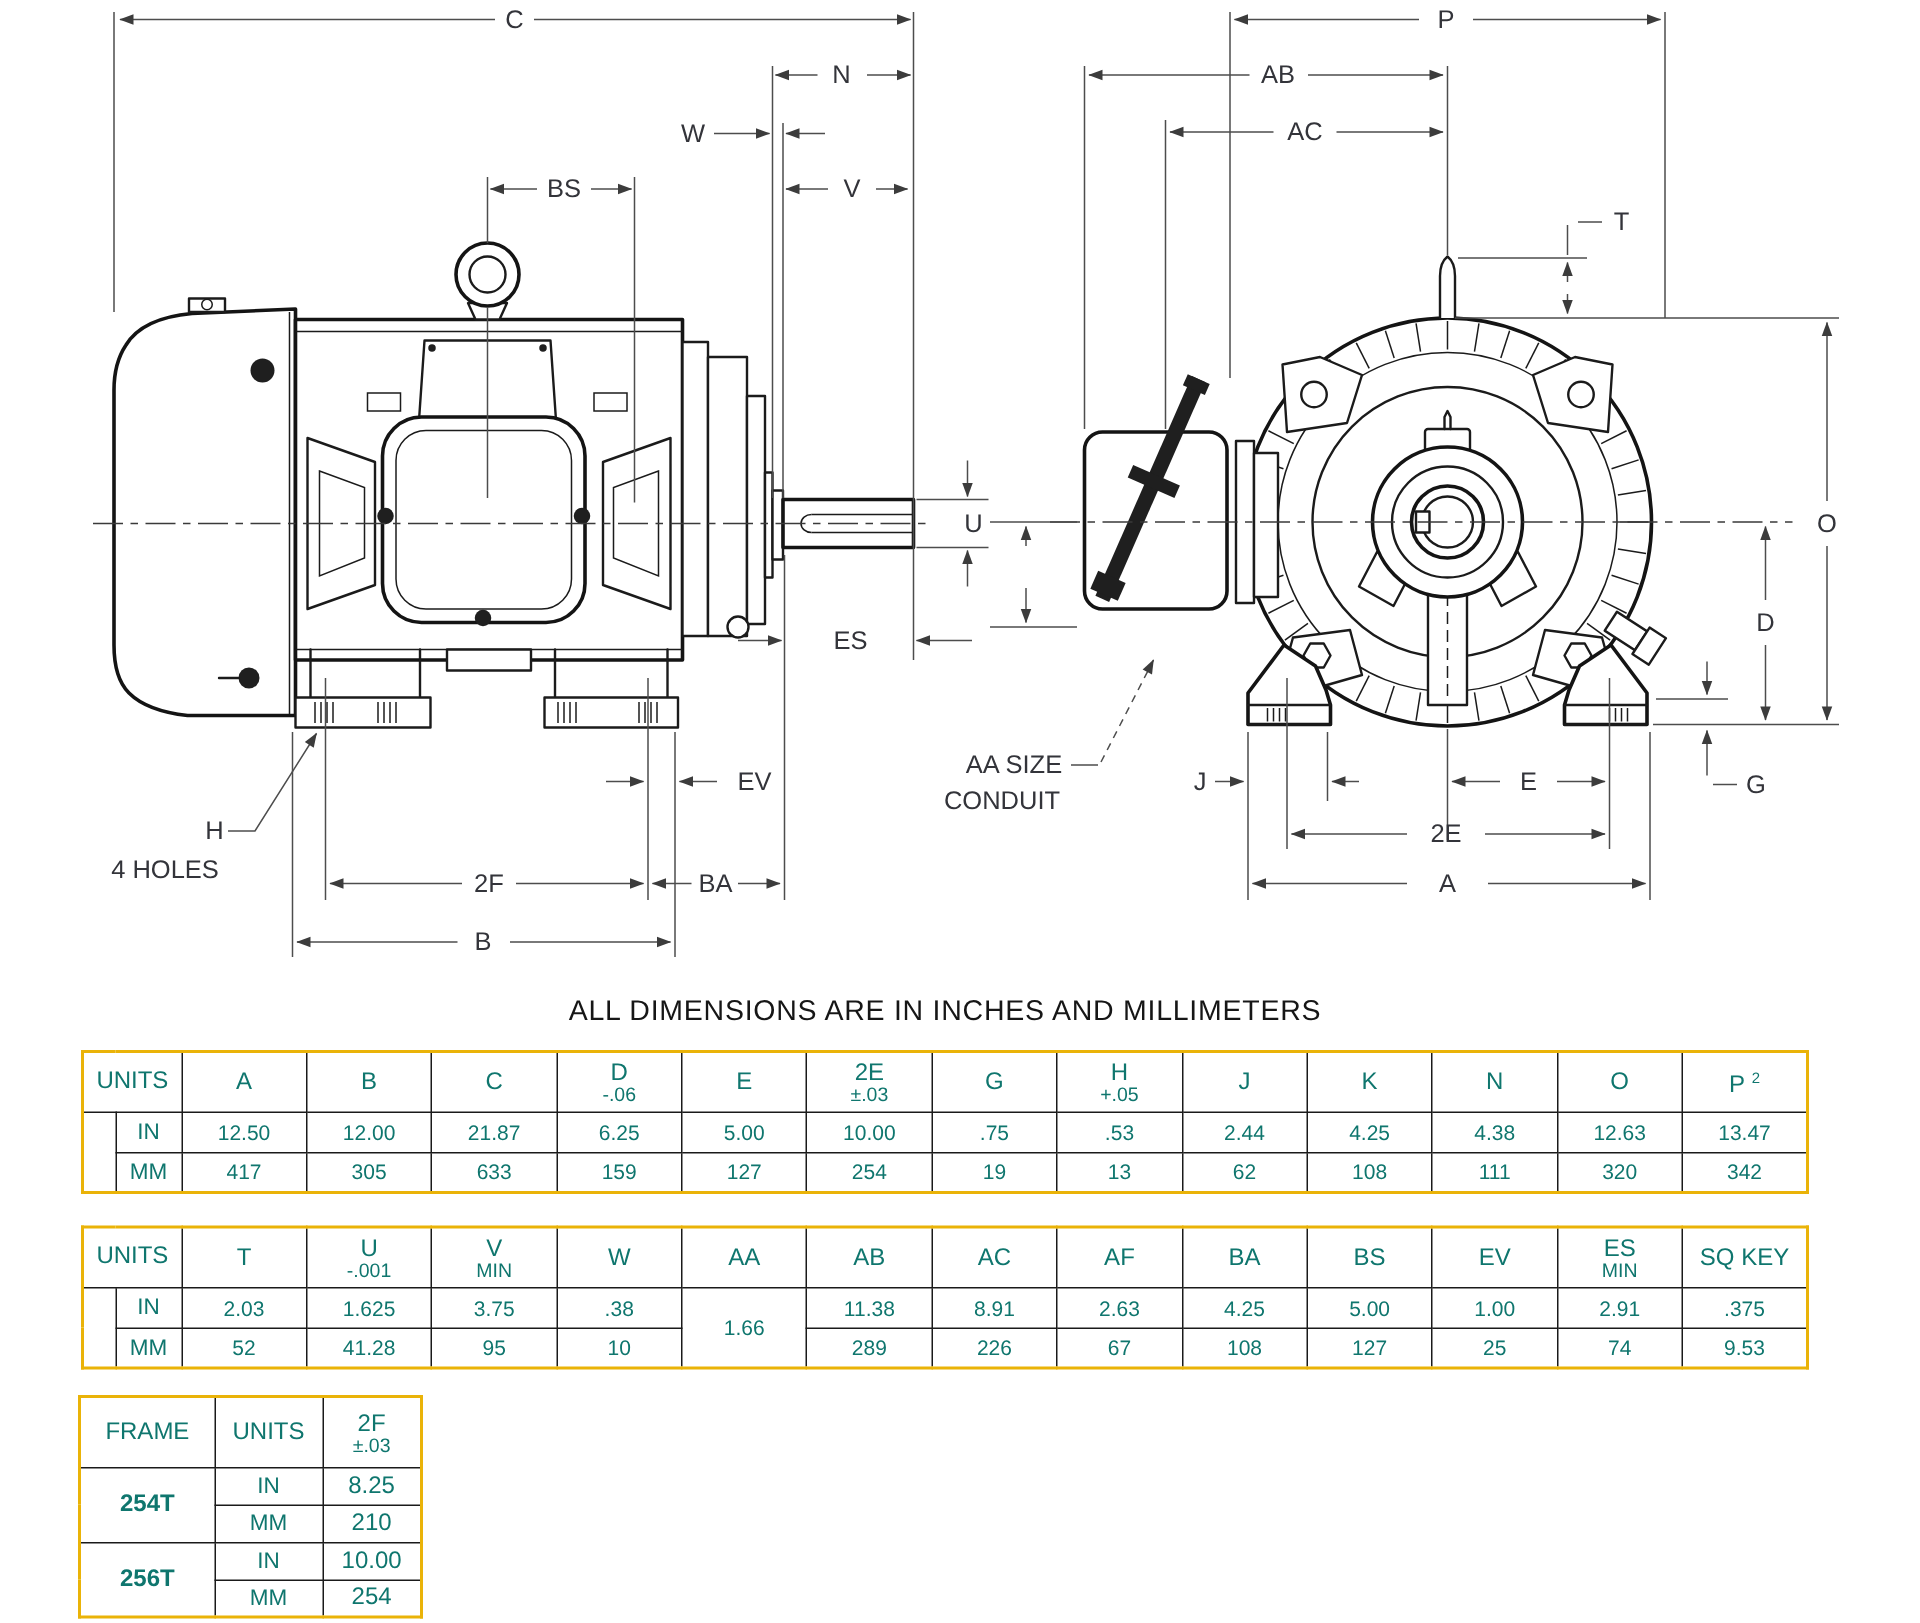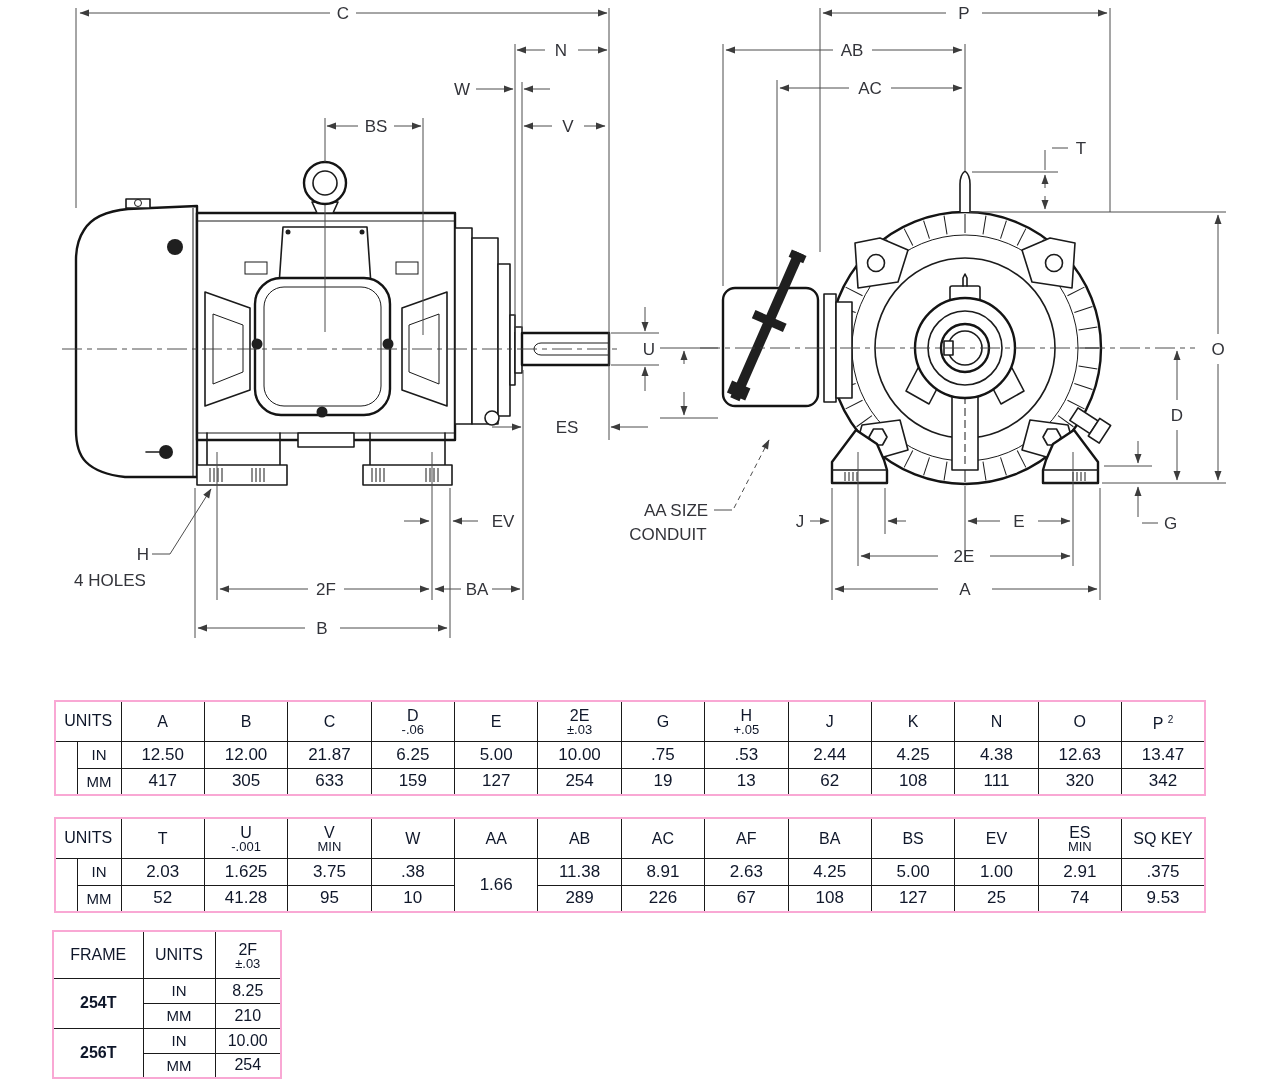--- a/index.html
+++ b/index.html
@@ -13,34 +13,34 @@
   .dark{fill:#1f1f1f;stroke:none;}
   .ext,.dim{stroke:#4d4d4d;stroke-width:1;fill:none;}
   .cl{stroke:#3a3a3a;stroke-width:0.9;fill:none;stroke-dasharray:20 5 5 5;}
   .dash{stroke:#4d4d4d;stroke-width:1;fill:none;stroke-dasharray:5 4;}
   .dimtext{font-family:"Liberation Sans",sans-serif;font-size:17px;fill:#33343a;
            text-anchor:middle;dominant-baseline:central;}
   .start{text-anchor:start;}
   #title{position:absolute;left:54px;top:664px;width:1152px;text-align:center;
          font-size:19px;color:#161616;letter-spacing:0.5px;}
   .dim-table{position:absolute;border-collapse:collapse;table-layout:fixed;background:#fff;
-             color:#0f172a;border:2px solid #f9a8d4;}
+             color:#0f766e;border:2px solid #eab308;}
   .dim-table th,.dim-table td{border:1px solid #1a1a1a;text-align:center;vertical-align:middle;
              padding:0;font-weight:normal;}
   .t1{left:54px;top:700px;width:1152px;}
   .t2{left:54px;top:817px;width:1152px;}
   .t1 .hrow,.t2 .hrow{height:40px;}
   .t1 .drow,.t2 .drow{height:27px;}
   .c-sp{width:22px;}.c-unit{width:44px;}
   .units-h{font-size:16px;}
   .hm{font-size:16px;line-height:17px;display:block;}
   .hs{font-size:13px;line-height:11px;display:block;}
   .hs:empty{display:none;}
   .rl{font-size:15px;}
-  .dim-table td{font-size:17px;}
+  .dim-table td{font-size:14px;}
   .hm sup{font-size:10px;}
   .t3{left:52px;top:930px;width:230px;}
   .t3 .hrow{height:47px;}
   .t3 .drow{height:25px;}
   .t3 .frame-c{width:90px;font-size:16px;font-weight:bold;}
   .t3 .unit-c{width:72px;}
   .t3 .rl{font-size:15px;}
   .t3 td{font-size:16px;}
 </style>
 </head>
@@ -420,20 +420,21 @@
 
     <g>
       <line class="dim" x1="714" y1="510" x2="732" y2="510"></line>
       <polyline class="dash" points="734,508 769,440" marker-end="url(#arr)"></polyline>
       <text class="dimtext" x="676" y="510">AA SIZE</text>
       <text class="dimtext" x="668" y="534">CONDUIT</text>
     </g>
   </g>
 </svg>
 
+<div id="title">ALL DIMENSIONS ARE IN INCHES AND MILLIMETERS</div>
 
 <table class="dim-table t1">
   <colgroup>
         <col class="c-sp">
         <col class="c-unit">
         <col span="13">
       </colgroup>
   <thead>
     <tr class="hrow">
       <th colspan="2" class="units-h">UNITS</th>

